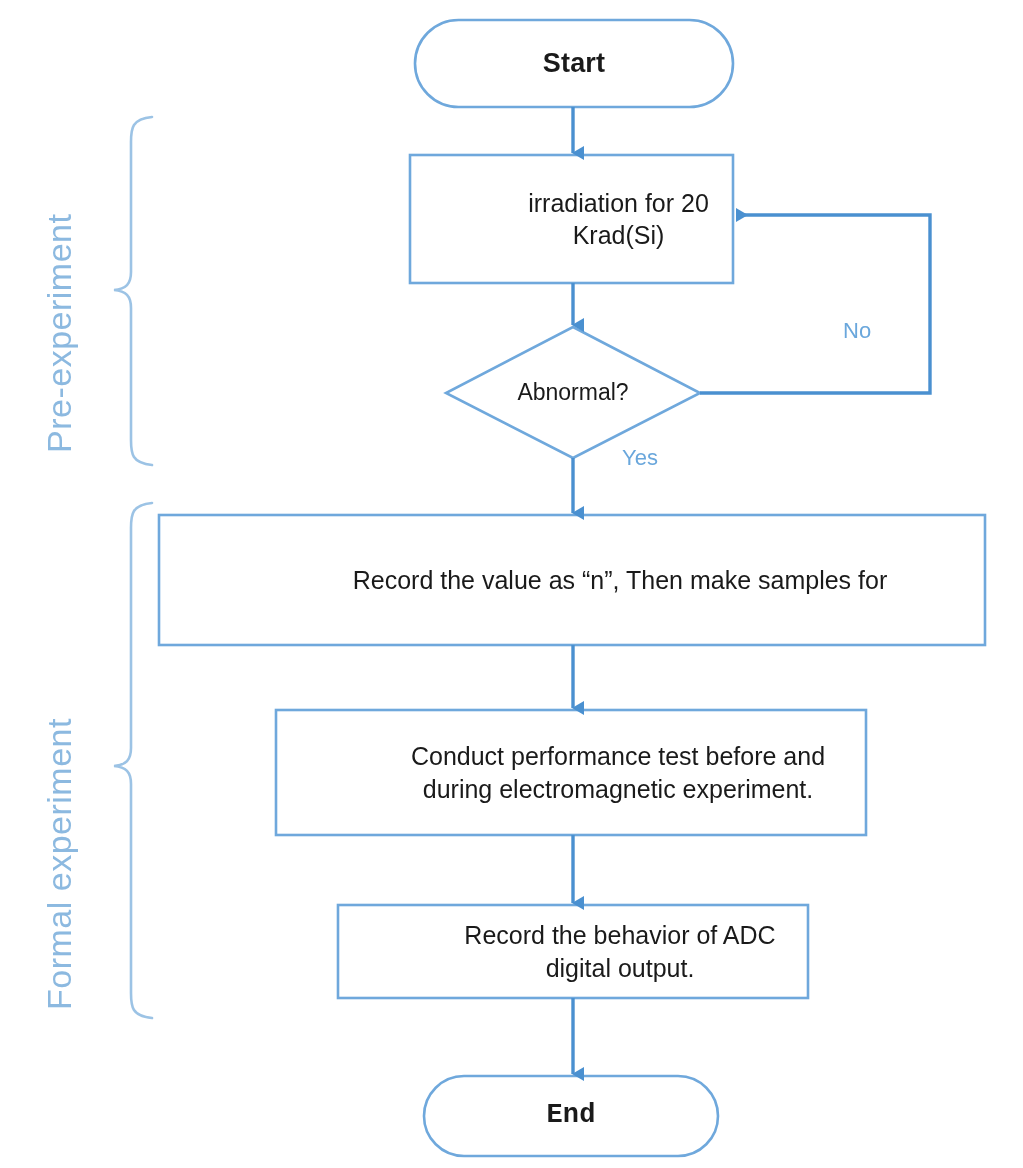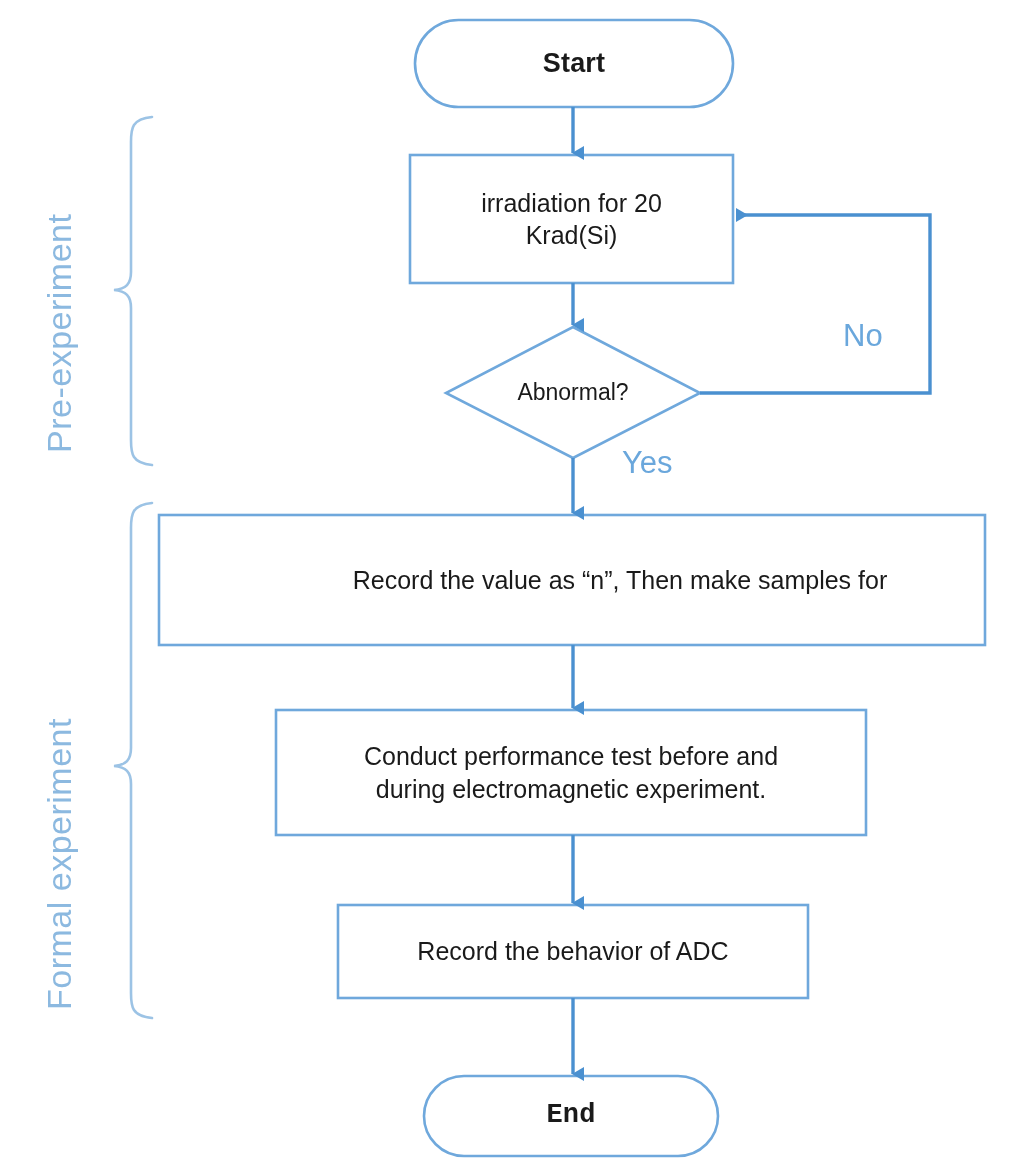--- a/index.html
+++ b/index.html
@@ -33,34 +33,35 @@
     line-height: 1.30;
   }
   .terminator-label {
     font-size: 27px;
     font-weight: bold;
     letter-spacing: 0.2px;
   }
   .process-label {
     font-size: 25px;
     font-weight: normal;
+    padding-left: 47px;
   }
   .process-label-wide {
     font-size: 25px;
     font-weight: normal;
     padding-left: 48px;
   }
   .decision-label {
     font-size: 23px;
     font-weight: normal;
   }
   .edge-label {
     position: absolute;
     color: #6aa7dc;
-    font-size: 31px;
+    font-size: 22px;
     font-weight: normal;
     white-space: nowrap;
   }
   .phase-label {
     position: absolute;
     color: #8cb9e0;
     font-size: 34px;
     white-space: nowrap;
     transform-origin: 0 0;
     transform: rotate(-90deg);
@@ -144,20 +145,21 @@
     <span>Record the value as  “n”, Then make samples for</span>
   </div>
 
   <div class="node-text process-label" style="left:276px; top:710px; width:590px; height:125px; flex-direction:column;text-align:center;">
     <span>Conduct performance test before and</span>
     <span>during electromagnetic experiment.</span>
   </div>
 
   <div class="node-text process-label" style="left:338px; top:905px; width:470px; height:93px; flex-direction:column;">
     <span>Record the behavior of ADC</span>
+    <span>digital output.</span>
   </div>
 
   <div class="node-text terminator-label" style="left:424px; top:1076px; width:294px; height:80px;font-family:Liberation Mono, monospace;">End</div>
 
   <div class="edge-label" style="left:843px; top:318px;">No</div>
 
   <div class="edge-label" style="left:622px; top:445px;">Yes</div>
 
   <div class="phase-label" style="left:40px; top:453px;">Pre-experiment</div>
 

